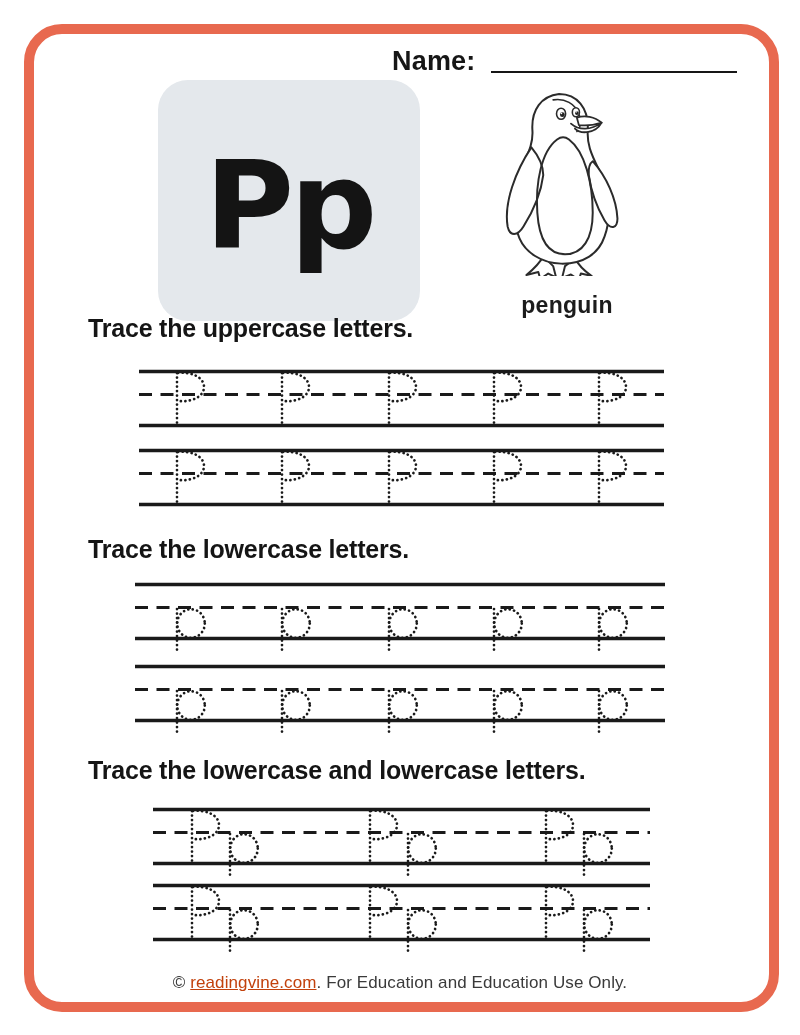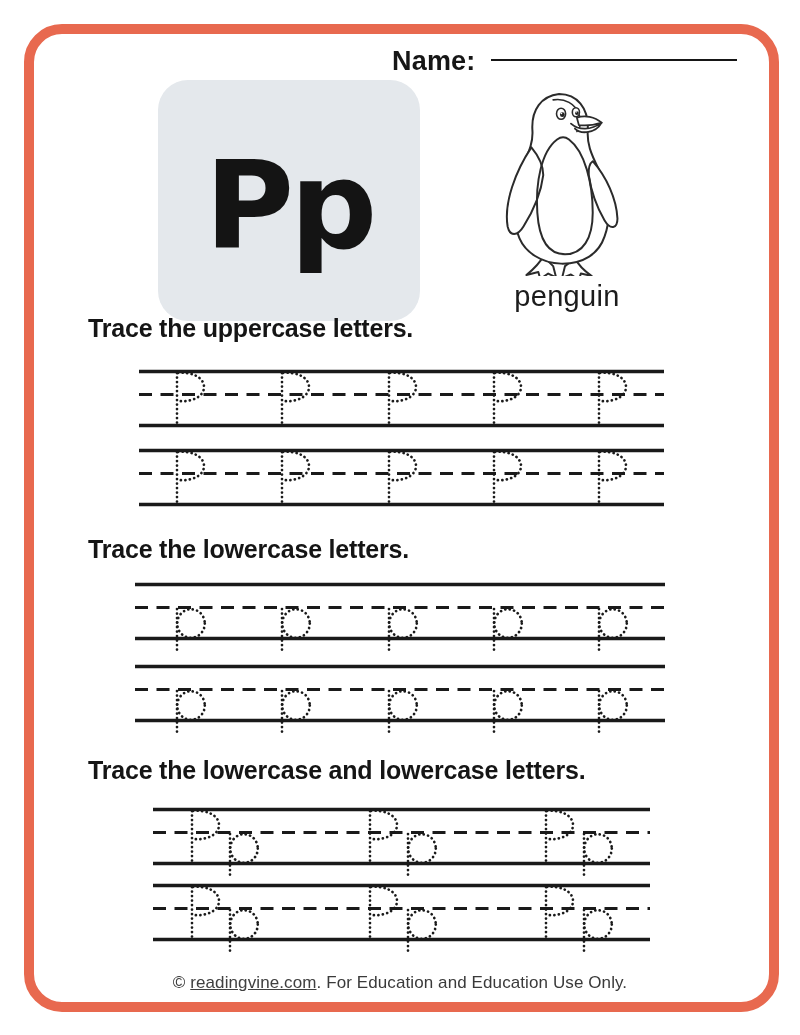--- a/index.html
+++ b/index.html
@@ -13,21 +13,21 @@
   .frame{
     position:absolute;left:24px;top:24px;
     width:755px;height:988px;
     box-sizing:border-box;
     border:10px solid #E8694F;
     border-radius:38px;
   }
   
   .name-row{
     position:absolute;left:392px;top:46px;
-    display:flex;align-items:center;
+    display:flex;align-items:flex-end;
   }
   .name-label{
     font-size:27px;font-weight:700;color:#161616;
     letter-spacing:0.2px;line-height:31px;
   }
   .name-line{
     width:246px;height:0;
     border-bottom:2.5px solid #161616;
     margin-left:15px;margin-bottom:4px;
   }
@@ -42,38 +42,38 @@
     font-family:"DejaVu Sans", sans-serif;
     font-weight:800;font-size:122px;color:#141414;
     letter-spacing:-4px;padding-top:10px;
   }
   
   .penguin-fig{
     position:absolute;left:492px;top:88px;width:150px;
     text-align:center;
   }
   .penguin-caption{
-    font-size:29px;font-weight:400;color:#1c1c1c;
-    margin-top:0px;letter-spacing:0.3px;
+    font-size:23px;font-weight:700;color:#1c1c1c;
+    margin-top:12px;letter-spacing:0.3px;
   }
   
   .heading{
     position:absolute;left:88px;
     font-size:25px;font-weight:700;color:#151515;
     letter-spacing:-0.2px;
   }
   
   .trace-row{position:absolute;height:80px;}
   
   .footer{
     position:absolute;left:0;top:973px;width:100%;
     text-align:center;
     font-size:17px;color:#3a3a3a;letter-spacing:0.1px;
   }
-  .footer a{color:#404040;}
+  .footer a{color:#c2410c;}
 </style>
 </head>
 <body>
 
 <div class="page">
   <div class="frame"></div>
 
   <div class="name-row">
     <span class="name-label">Name:</span>
     <span class="name-line"></span>

